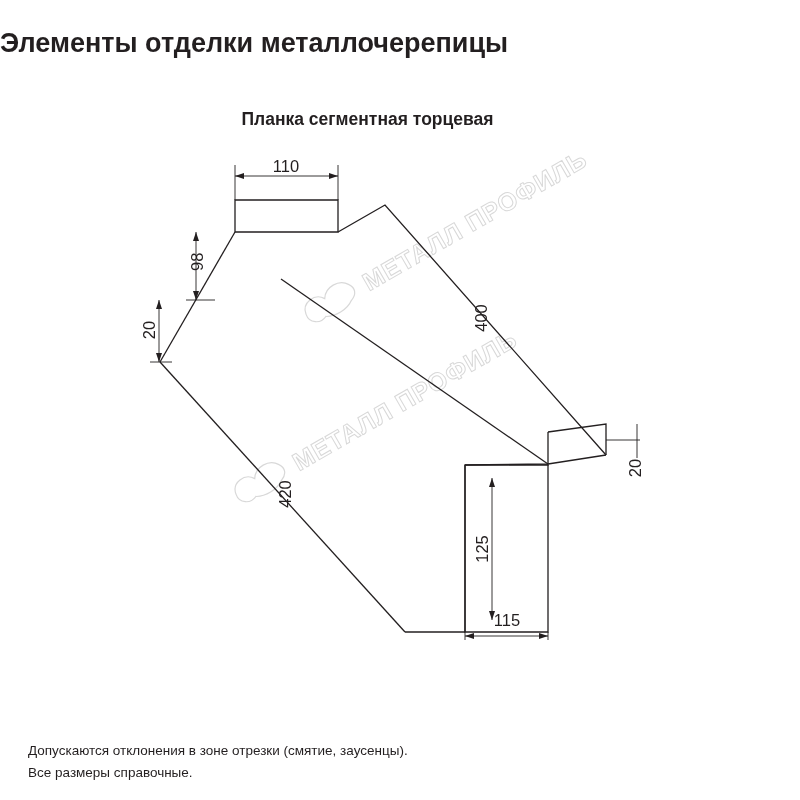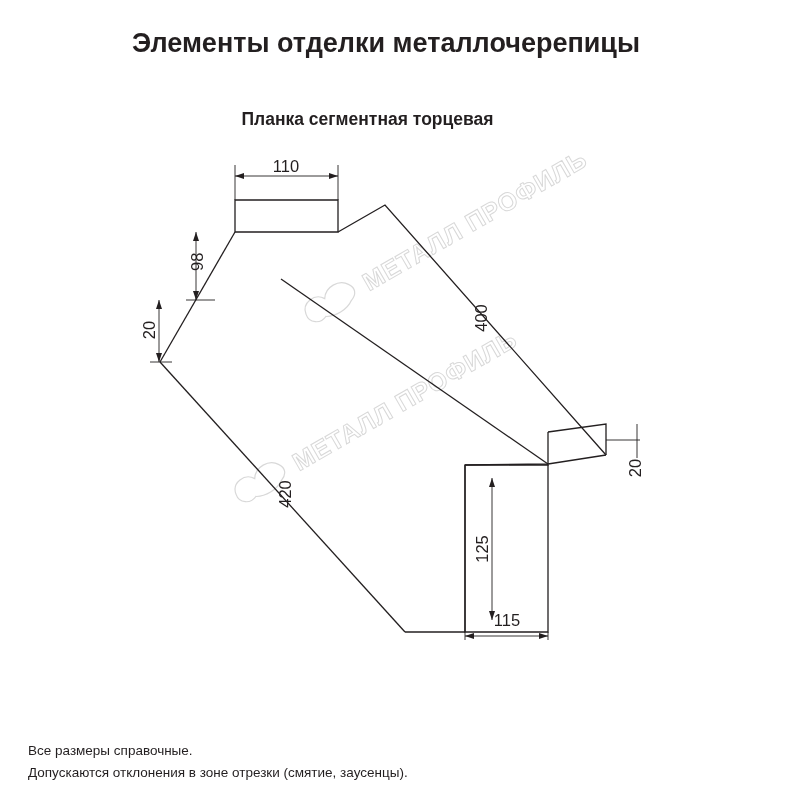--- a/index.html
+++ b/index.html
@@ -18,21 +18,21 @@
   .page {
     position: absolute;
     left: 0; top: 0;
     width: 800px;
     height: 800px;
   }
   .title {
     position: absolute;
     left: 0; top: 28px;
     width: 640px;
-    text-align: right;
+    text-align: left;
     font-size: 27px;
     font-weight: bold;
     letter-spacing: 0px;
     color: #231f20;
   }
   .subtitle {
     position: absolute;
     left: 0; top: 108px;
     width: 735px;
     text-align: center;
@@ -166,17 +166,17 @@
         <line x1="465" y1="636" x2="548" y2="636"></line>
         <path d="M465,636 l9,-3 v6 z" fill="#231f20" stroke="none"></path>
         <path d="M548,636 l-9,-3 v6 z" fill="#231f20" stroke="none"></path>
       </g>
       <text class="dim-text" x="507" y="626" text-anchor="middle">115</text>
 
     </svg>
   </div>
 
   <div class="footer">
+    <div>Допускаются отклонения в зоне отрезки (смятие, заусенцы).</div>
     <div>Все размеры справочные.</div>
-    <div>Допускаются отклонения в зоне отрезки (смятие, заусенцы).</div>
   </div>
 
 </div>
 
 </body></html>

